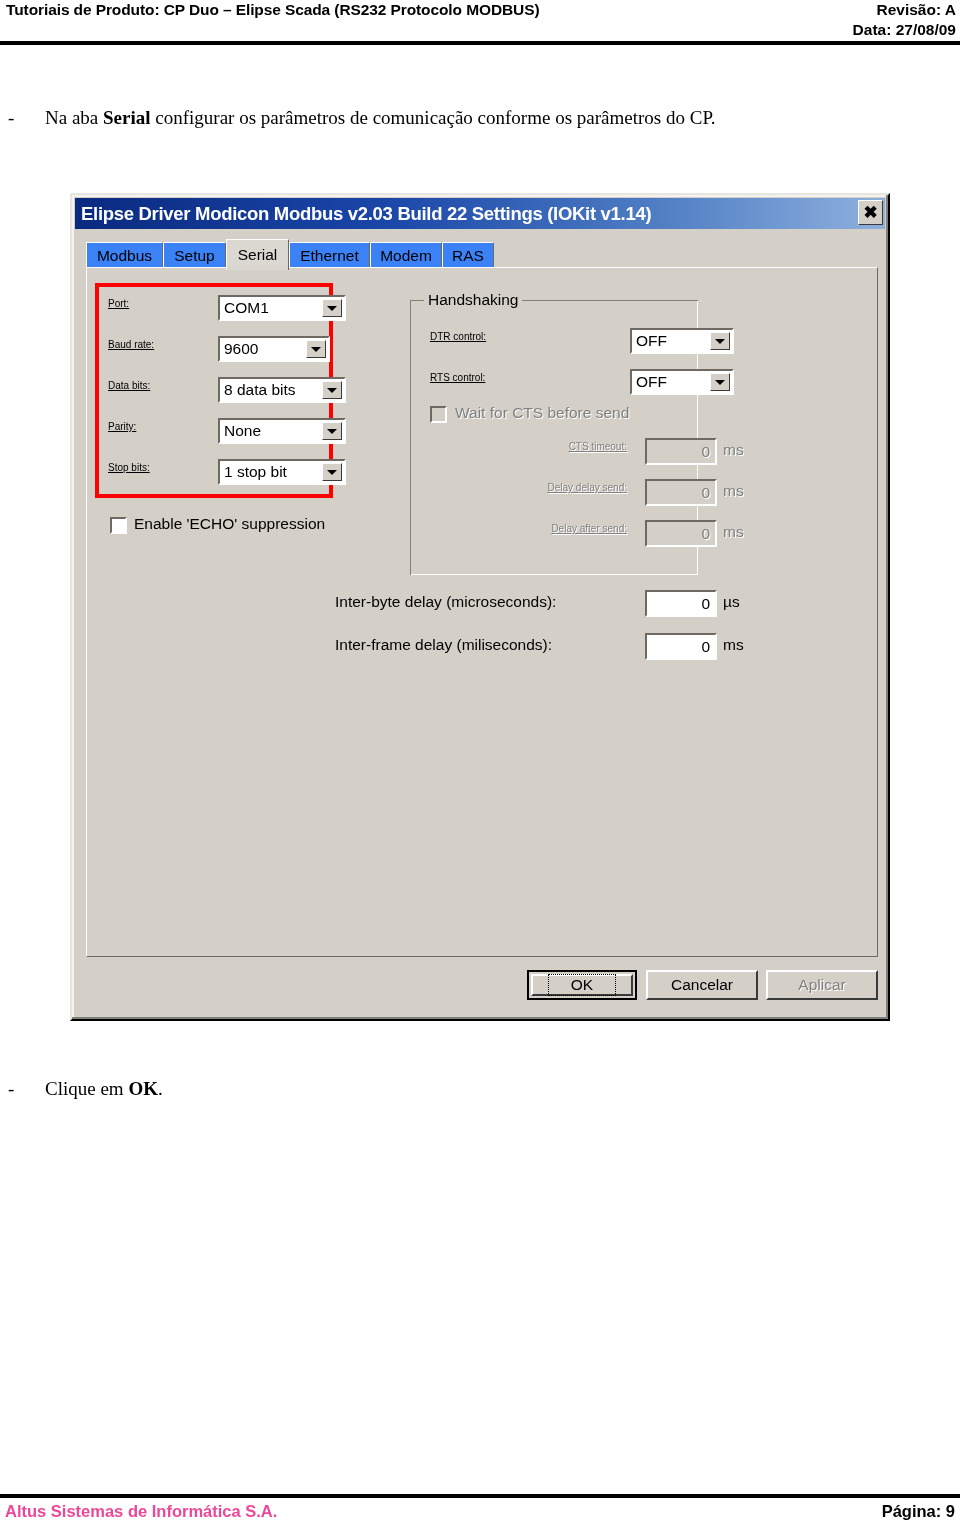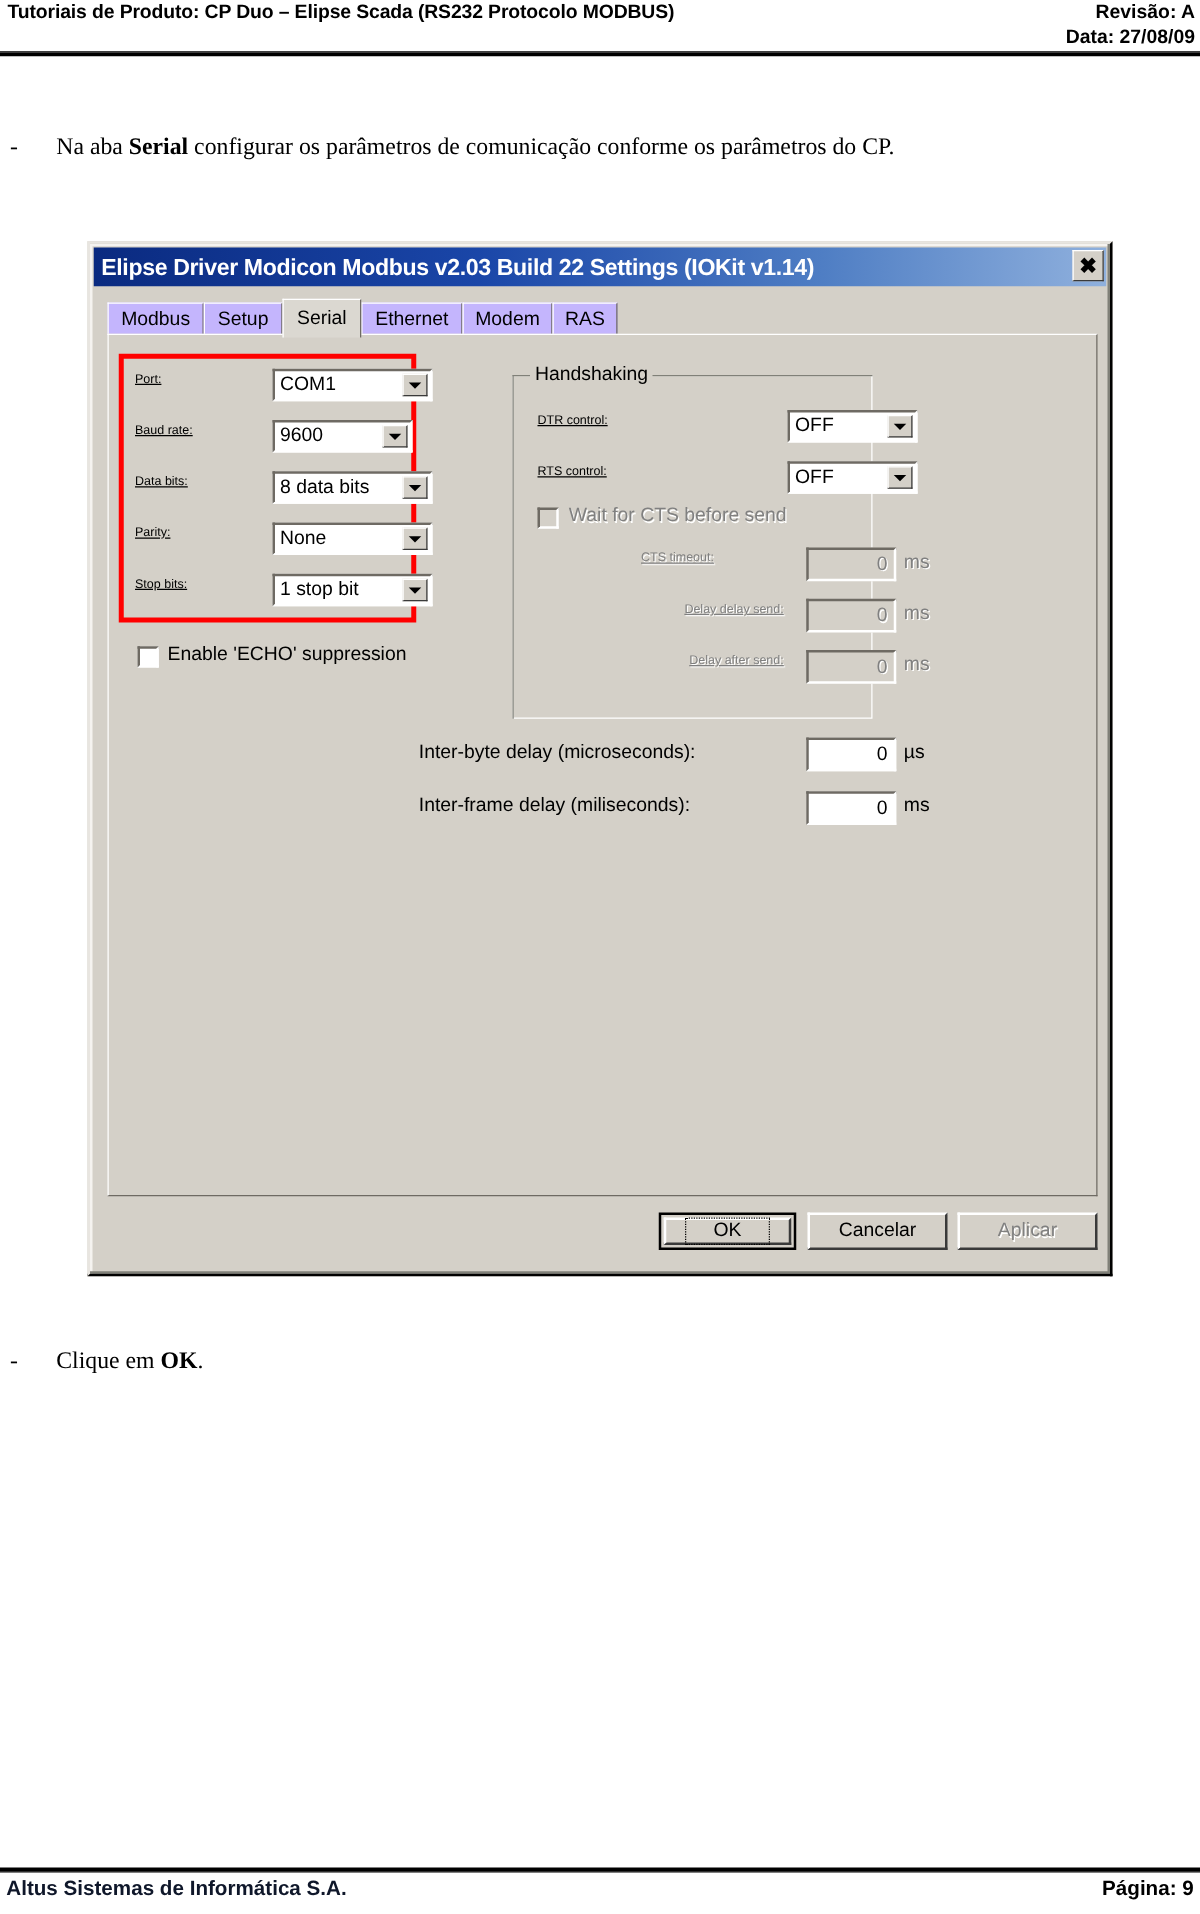--- a/index.html
+++ b/index.html
@@ -140,21 +140,21 @@
   #tabstrip {
     position: absolute;
     left: 14px;
     top: 44px;
     height: 29px;
   }
   .tab {
     position: absolute;
     top: 3px;
     height: 26px;
-    background: #c4b5fd;
+    background: #3b82f6;
     border-top: 1px solid #ffffff;
     border-left: 1px solid #ffffff;
     border-right: 1px solid #6e6a63;
     box-sizing: border-box;
     font-family: "Liberation Sans", sans-serif;
     font-size: 15.5px;
     color: #000;
     display: flex;
     align-items: center;
     justify-content: center;
@@ -405,21 +405,21 @@
     border-top: 3px solid #000;
     border-bottom: 1px solid #000;
     box-sizing: border-box;
   }
   #footer-left {
     position: absolute;
     left: 5px; top: 1502px;
     font-family: "Liberation Sans", sans-serif;
     font-size: 16.5px;
     font-weight: bold;
-    color: #0f172a;
+    color: #ec4899;
     white-space: nowrap;
   }
   #footer-right {
     position: absolute;
     right: 5px; top: 1502px;
     font-family: "Liberation Sans", sans-serif;
     font-size: 16.5px;
     font-weight: bold;
     color: #000;
     white-space: nowrap;
@@ -544,21 +544,21 @@
       <span class="combo-text">OFF</span>
       <div class="combo-arrow">
           <span class="caret"></span>
         </div>
     </div>
   </div>
 
   <div class="chk-box disabled" style="left:358px; top:211px;"></div>
   <span class="chk-label disabled" style="left:383px; top:209px;">Wait for CTS before send</span>
 
-  <span class="field-label disabled" style="position:absolute; left:385px; top:246px; width:170px; text-align:center;">CTS timeout:</span>
+  <span class="field-label disabled" style="position:absolute; left:385px; top:246px; width:170px; text-align:right;">CTS timeout:</span>
   <div class="num-input" style="left:573px; top:243px; width:72px;">
     <span class="num-value">0</span>
   </div>
   <span class="unit" style="left:651px; top:246px;">ms</span>
 
   <span class="field-label disabled" style="position:absolute; left:345px; top:287px; width:210px; text-align:right;">Delay delay send:</span>
   <div class="num-input" style="left:573px; top:284px; width:72px;">
     <span class="num-value">0</span>
   </div>
   <span class="unit" style="left:651px; top:287px;">ms</span>

